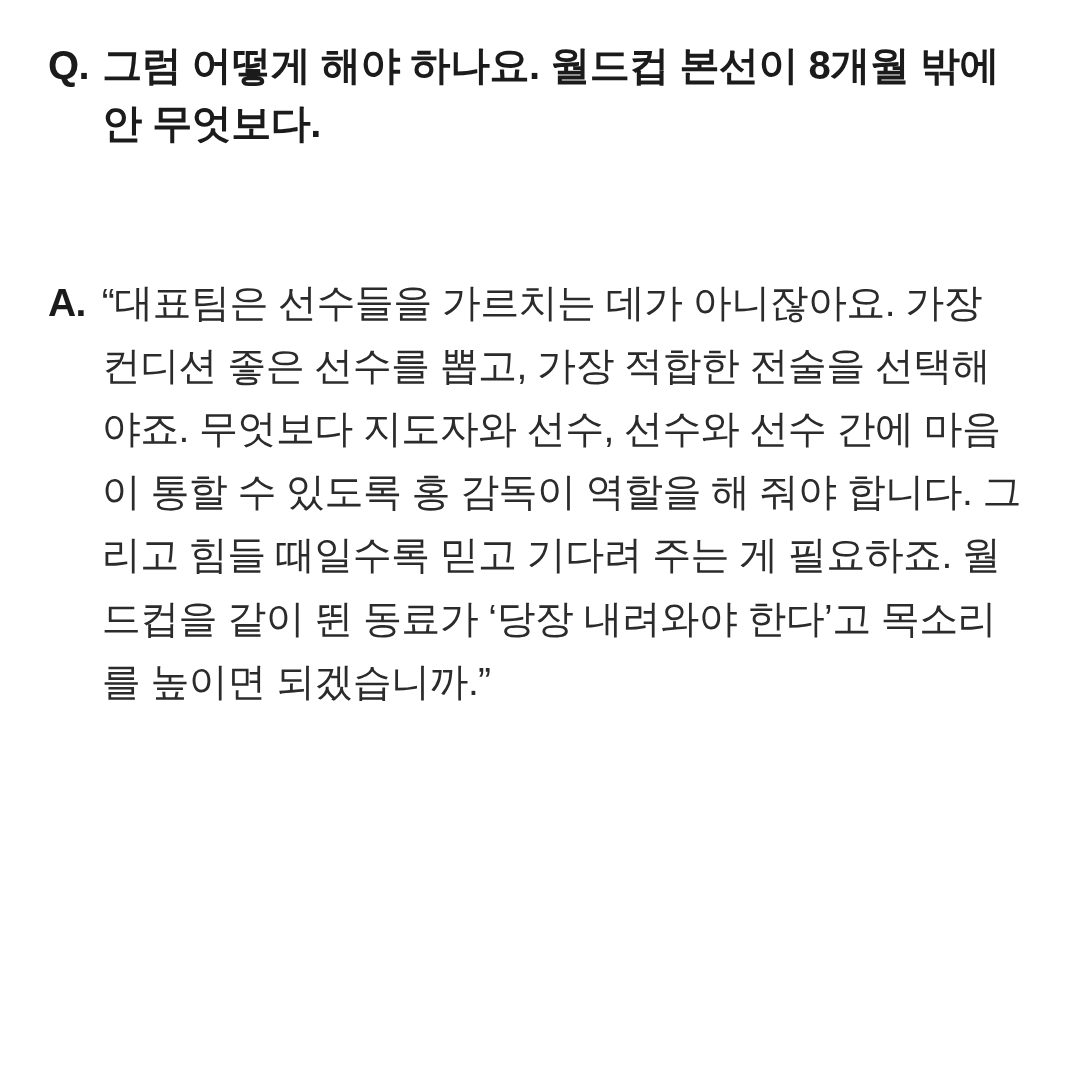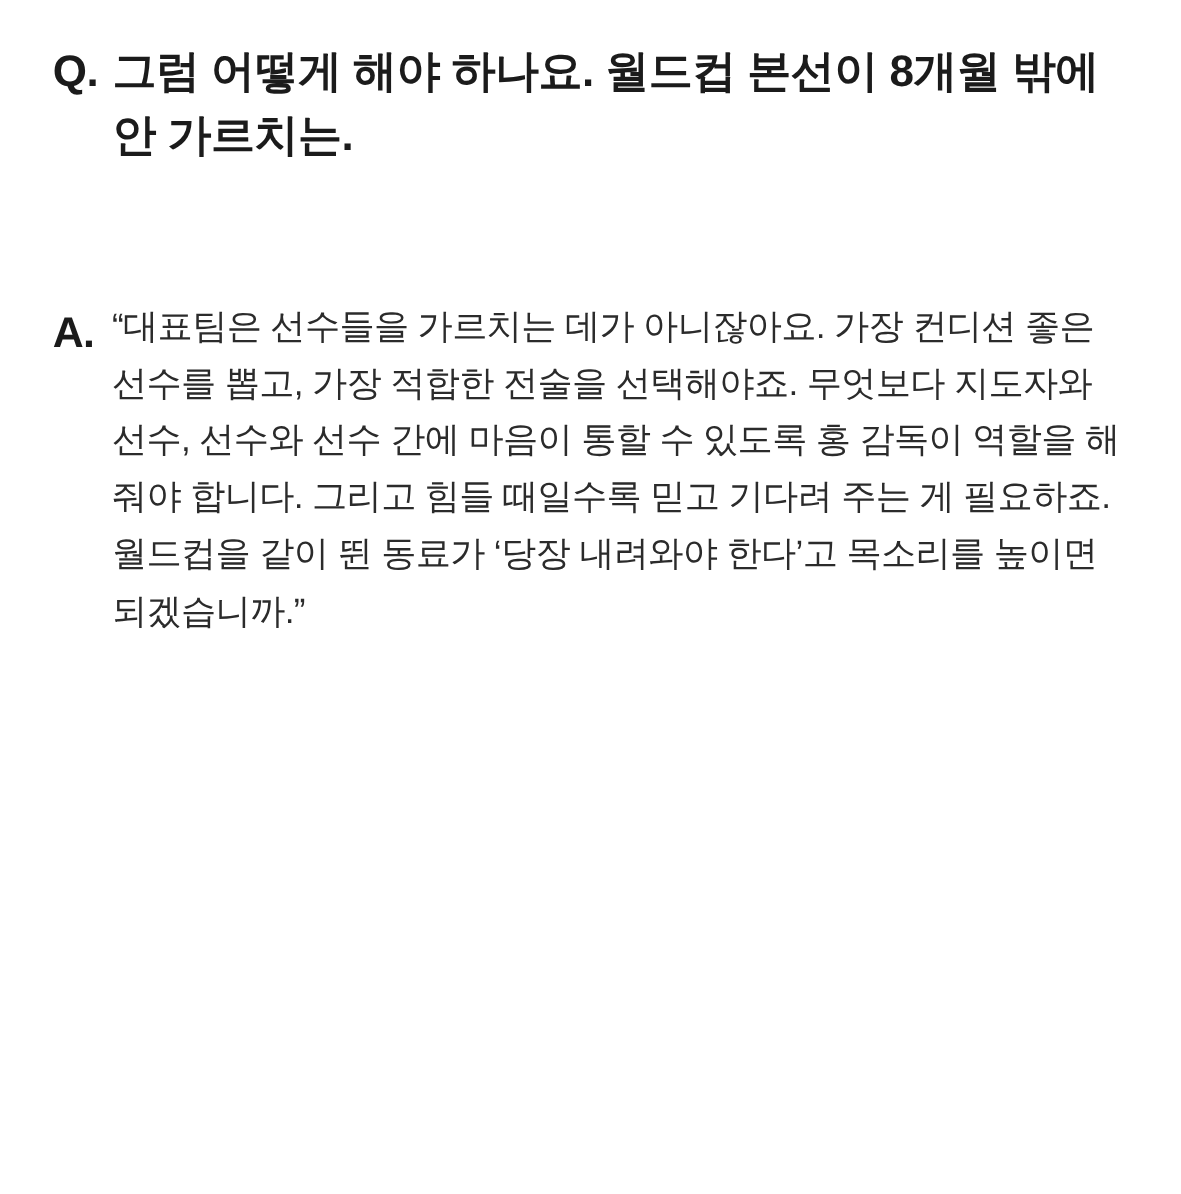--- a/index.html
+++ b/index.html
@@ -64,36 +64,36 @@
   }
   .a-marker {
     font-weight: bold;
     font-size: 39px;
     line-height: 1.62;
     color: #1b1b1b;
     margin-right: 16px;
     flex: 0 0 auto;
   }
   .a-text {
-    font-size: 32px;
+    font-size: 39px;
     line-height: 1.62;
     flex: 1 1 auto;
     font-weight: 400;
     white-space: pre-wrap;
   }
 </style>
 </head>
 <body>
 
 <div class="page">
 
   <div class="qa-block">
     <div class="question">
       <span class="q-marker">Q.</span>
-      <span class="q-text">그럼 어떻게 해야 하나요. 월드컵 본선이 8개월 밖에 안 가르치는.</span>
+      <span class="q-text">그럼 어떻게 해야 하나요. 월드컵 본선이 8개월 밖에 안 무엇보다.</span>
     </div>
   </div>
 
   <div class="spacer"></div>
 
   <div class="qa-block">
     <div class="answer">
       <span class="a-marker">A.</span>
       <span class="a-text">“대표팀은 선수들을 가르치는 데가 아니잖아요. 가장 컨디션 좋은 선수를 뽑고, 가장 적합한 전술을 선택해야죠. 무엇보다 지도자와 선수, 선수와 선수 간에 마음이 통할 수 있도록 홍 감독이 역할을 해 줘야 합니다. 그리고 힘들 때일수록 믿고 기다려 주는 게 필요하죠. 월드컵을 같이 뛴 동료가 ‘당장 내려와야 한다’고 목소리를 높이면 되겠습니까.”</span>
     </div>

